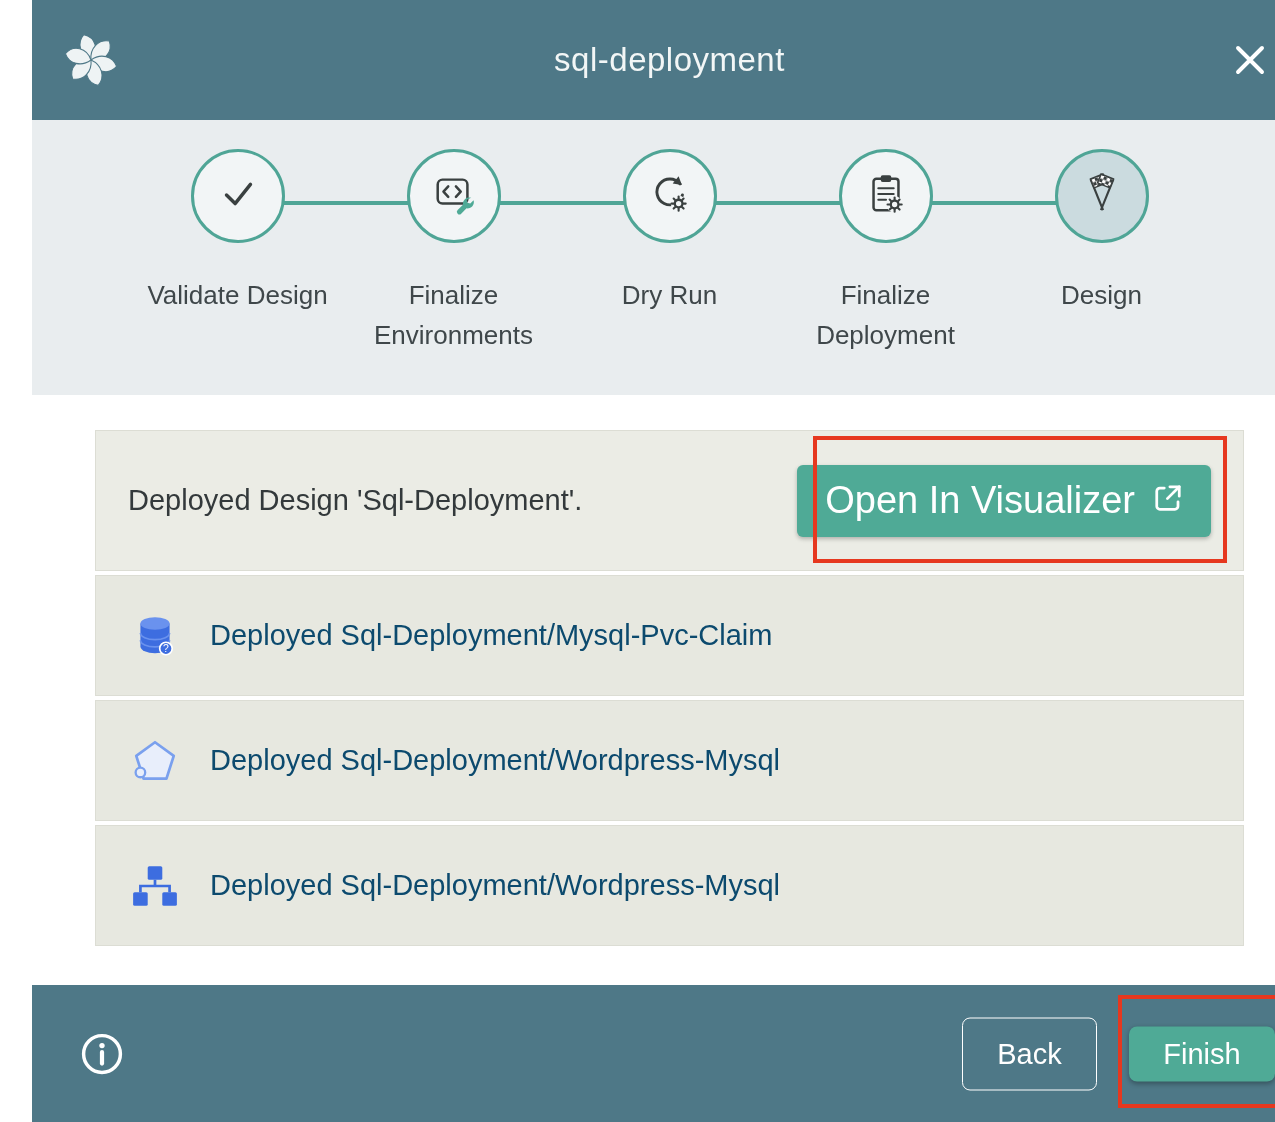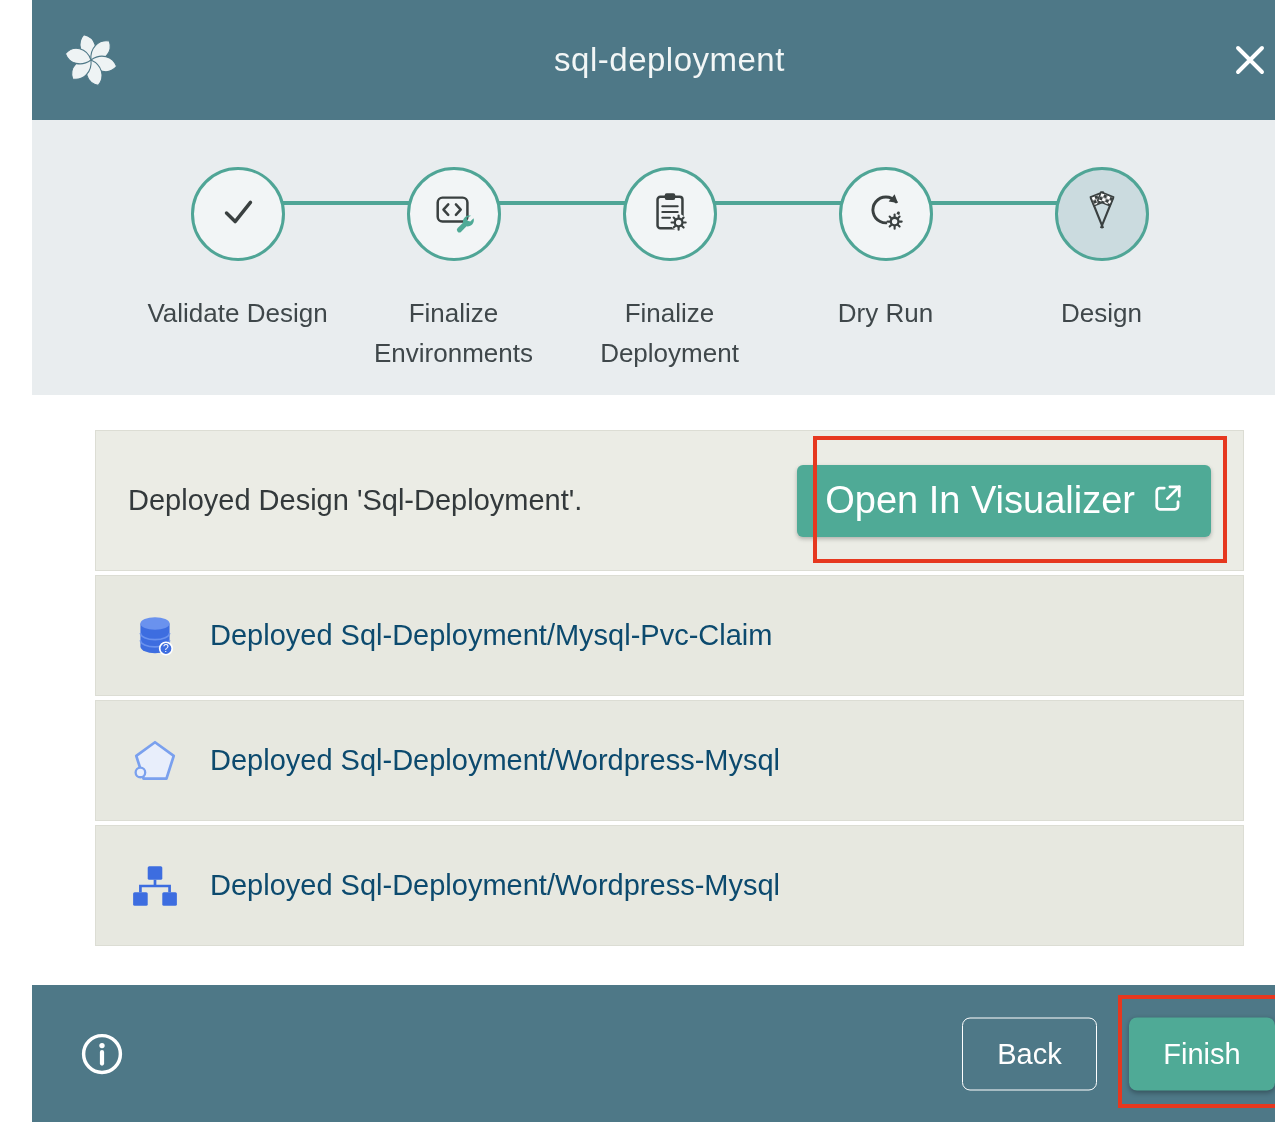--- a/index.html
+++ b/index.html
@@ -9,21 +9,21 @@
   
   .header { height:120px; background:#4e7887; display:flex; align-items:center; padding:0 30px; position:relative; }
   .logo { width:58px; height:58px; flex:0 0 auto; }
   .title { position:absolute; left:0; right:0; text-align:center; color:#f2f6f6; font-size:33px; letter-spacing:.5px; }
   .close { position:absolute; right:36px; top:50%; transform:translateY(-50%); width:42px; height:42px;
            display:flex; align-items:center; justify-content:center; cursor:pointer; background:none; border:none; }
 
   
   .stepper { height:275px; background:#e9edef; position:relative; }
   .track { position:absolute; left:205px; top:81px; width:864px; height:4px; background:#4fa596; }
-  .steps { display:flex; width:1080px; margin:0 auto; padding-top:47px; position:relative; }
+  .steps { display:flex; width:1080px; margin:0 auto; padding-top:29px; position:relative; }
   .step { width:216px; display:flex; flex-direction:column; align-items:center; }
   .circle { width:94px; height:94px; border-radius:50%; border:3px solid #4fa596; background:#f2f5f6;
             display:flex; align-items:center; justify-content:center; cursor:pointer; }
   .step.current .circle { background:#cbdbdf; }
   .step-label { margin-top:32px; font-size:26px; line-height:40px; color:#3f474a; text-align:center; max-width:190px; }
 
   
   .main { height:590px; background:#fff; position:relative;border-radius:32px; }
   .list { position:absolute; left:63px; top:35px; width:1149px; }
   .row { border:1px solid #dcddd4; margin-bottom:4px; display:flex; align-items:center; }
@@ -36,21 +36,21 @@
              border:none; border-radius:6px; padding:0 28px; height:72px; cursor:pointer;
              font-family:inherit; box-shadow:0 2px 4px rgba(0,0,0,.25); }
 
   
   .footer { height:137px; background:#4e7887; position:relative; }
   .info-btn { position:absolute; left:47px; top:50%; transform:translateY(-50%); width:46px; height:46px;
               background:none; border:none; cursor:pointer; }
   .back-btn { position:absolute; right:210px; top:50%; transform:translateY(-50%); width:135px; height:73px;
               background:transparent; border:1.5px solid #fff; border-radius:8px; color:#fff; font-size:29px;
               font-family:inherit; cursor:pointer; }
-  .finish-btn { position:absolute; right:32px; top:50%; transform:translateY(-50%); width:146px; height:73px;
+  .finish-btn { position:absolute; right:32px; top:50%; transform:translateY(-50%); width:146px; height:55px;
                 background:#4faa96; border:none; border-radius:8px; color:#fff; font-size:29px;
                 font-family:inherit; cursor:pointer; box-shadow:0 2px 5px rgba(0,0,0,.3); }
 
   
   .annotation { position:absolute; border:4px solid #e6381f; pointer-events:none; z-index:5; background:transparent; }
   .ann-viz { left:781px; top:436px; width:414px; height:127px; }
   .ann-finish { left:1086px; top:995px; width:168px; height:113px; }
 </style>
 </head>
 <body>
@@ -104,51 +104,20 @@
             </svg>
           </span>
         </div>
         <div class="step-label">Finalize Environments</div>
       </div>
 
       <div class="step">
         <div class="circle">
           <span>
             <svg viewBox="0 0 48 48" width="46" height="46">
-              <rect x="11" y="8" width="26" height="33" rx="3" fill="none" stroke="#3a4040" stroke-width="2.6"></rect>
-              <rect x="18.5" y="4.5" width="11" height="7" rx="2" fill="#3a4040"></rect>
-              <g stroke="#3a4040" stroke-width="2.2" stroke-linecap="round">
-                <line x1="16" y1="18" x2="32" y2="18"></line>
-                <line x1="16" y1="24" x2="32" y2="24"></line>
-                <line x1="16" y1="30" x2="24" y2="30"></line>
-              </g>
-              <g transform="translate(33,35)">
-                <circle r="8.6" fill="#f2f5f6"></circle>
-                <circle r="4" fill="none" stroke="#3a4040" stroke-width="2.4"></circle>
-                <g stroke="#3a4040" stroke-width="2.2" stroke-linecap="round">
-                  <line x1="0" y1="-5" x2="0" y2="-7.4"></line>
-                  <line x1="0" y1="5" x2="0" y2="7.4"></line>
-                  <line x1="-5" y1="0" x2="-7.4" y2="0"></line>
-                  <line x1="5" y1="0" x2="7.4" y2="0"></line>
-                  <line x1="-3.5" y1="-3.5" x2="-5.2" y2="-5.2"></line>
-                  <line x1="3.5" y1="3.5" x2="5.2" y2="5.2"></line>
-                  <line x1="-3.5" y1="3.5" x2="-5.2" y2="5.2"></line>
-                  <line x1="3.5" y1="-3.5" x2="5.2" y2="-5.2"></line>
-                </g>
-              </g>
-            </svg>
-          </span>
-        </div>
-        <div class="step-label">Finalize Deployment</div>
-      </div>
-
-      <div class="step">
-        <div class="circle">
-          <span>
-            <svg viewBox="0 0 48 48" width="46" height="46">
               <path d="M34.5 13.5 A13.5 13.5 0 1 0 37 25" fill="none" stroke="#3a4040" stroke-width="3" stroke-linecap="round"></path>
               <path d="M33 5.5 l3.4 9.2 -9.6 -1.6 z" fill="#3a4040"></path>
               <g transform="translate(33,34)">
                 <circle r="8.2" fill="#f2f5f6"></circle>
                 <circle r="4" fill="none" stroke="#3a4040" stroke-width="2.4"></circle>
                 <g stroke="#3a4040" stroke-width="2.2" stroke-linecap="round">
                   <line x1="0" y1="-5" x2="0" y2="-7.4"></line>
                   <line x1="0" y1="5" x2="0" y2="7.4"></line>
                   <line x1="-5" y1="0" x2="-7.4" y2="0"></line>
                   <line x1="5" y1="0" x2="7.4" y2="0"></line>
@@ -157,20 +126,51 @@
                   <line x1="-3.5" y1="3.5" x2="-5.2" y2="5.2"></line>
                   <line x1="3.5" y1="-3.5" x2="5.2" y2="-5.2"></line>
                 </g>
               </g>
             </svg>
           </span>
         </div>
         <div class="step-label">Dry Run</div>
       </div>
 
+      <div class="step">
+        <div class="circle">
+          <span>
+            <svg viewBox="0 0 48 48" width="46" height="46">
+              <rect x="11" y="8" width="26" height="33" rx="3" fill="none" stroke="#3a4040" stroke-width="2.6"></rect>
+              <rect x="18.5" y="4.5" width="11" height="7" rx="2" fill="#3a4040"></rect>
+              <g stroke="#3a4040" stroke-width="2.2" stroke-linecap="round">
+                <line x1="16" y1="18" x2="32" y2="18"></line>
+                <line x1="16" y1="24" x2="32" y2="24"></line>
+                <line x1="16" y1="30" x2="24" y2="30"></line>
+              </g>
+              <g transform="translate(33,35)">
+                <circle r="8.6" fill="#f2f5f6"></circle>
+                <circle r="4" fill="none" stroke="#3a4040" stroke-width="2.4"></circle>
+                <g stroke="#3a4040" stroke-width="2.2" stroke-linecap="round">
+                  <line x1="0" y1="-5" x2="0" y2="-7.4"></line>
+                  <line x1="0" y1="5" x2="0" y2="7.4"></line>
+                  <line x1="-5" y1="0" x2="-7.4" y2="0"></line>
+                  <line x1="5" y1="0" x2="7.4" y2="0"></line>
+                  <line x1="-3.5" y1="-3.5" x2="-5.2" y2="-5.2"></line>
+                  <line x1="3.5" y1="3.5" x2="5.2" y2="5.2"></line>
+                  <line x1="-3.5" y1="3.5" x2="-5.2" y2="5.2"></line>
+                  <line x1="3.5" y1="-3.5" x2="5.2" y2="-5.2"></line>
+                </g>
+              </g>
+            </svg>
+          </span>
+        </div>
+        <div class="step-label">Finalize Deployment</div>
+      </div>
+
       <div class="step current">
         <div class="circle">
           <span>
             <svg viewBox="0 0 48 48" width="46" height="46">
               <defs>
                 <pattern id="chk" width="7" height="7" patternUnits="userSpaceOnUse">
                   <rect width="7" height="7" fill="#fff"></rect>
                   <rect width="3.5" height="3.5" fill="#3a4040"></rect>
                   <rect x="3.5" y="3.5" width="3.5" height="3.5" fill="#3a4040"></rect>
                 </pattern>

